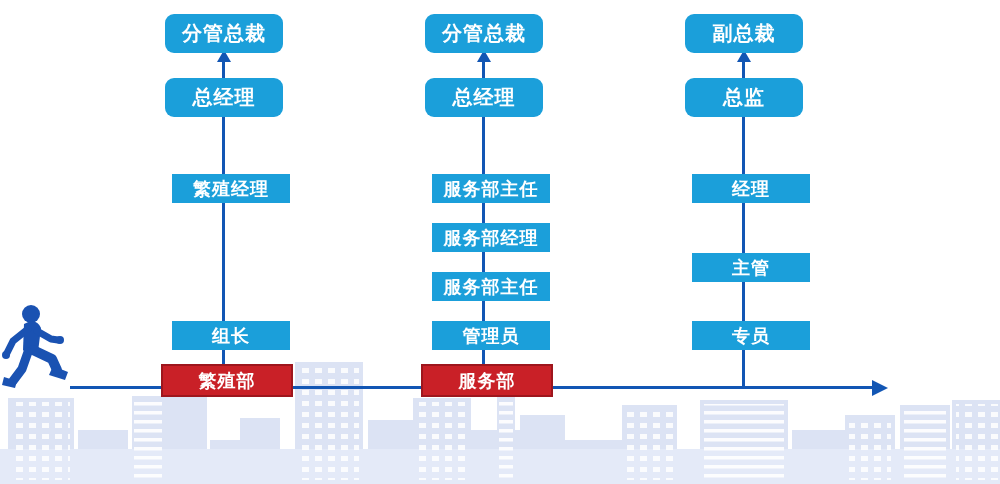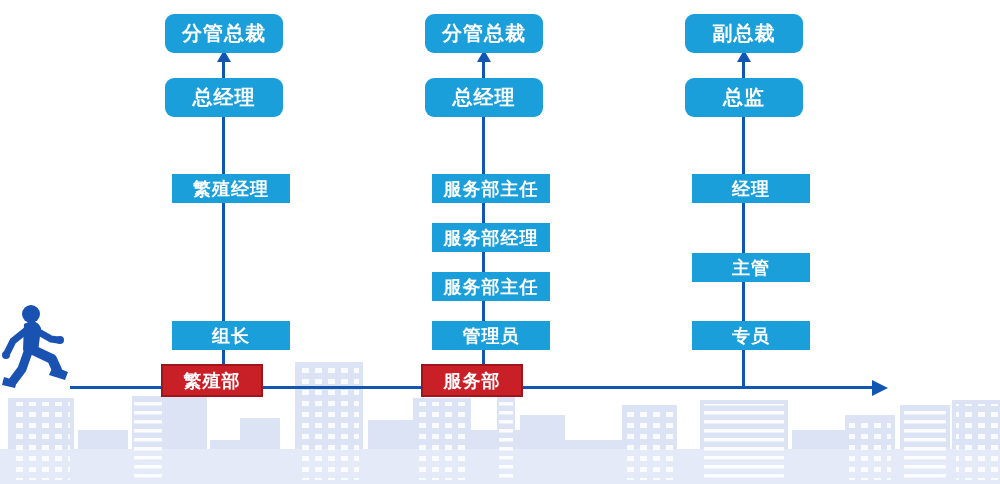--- a/index.html
+++ b/index.html
@@ -23,21 +23,21 @@
   }
   .box-top{
     width:118px;height:39px;background:var(--box-blue);border-radius:9px;
     font-size:20px;z-index:3;
   }
   .box-mid{
     width:118px;height:29px;background:var(--box-blue);
     font-size:18px;z-index:3;margin-left:7px;
   }
   .box-dept{
-    width:102px;height:33px;background:var(--box-red);
+    width:132px;height:33px;background:var(--box-red);
     border:2px solid var(--box-red-border);font-size:18px;z-index:4;
   }
   .vline{
     position:absolute;width:3px;background:var(--line-blue);z-index:1;
   }
   .arrow-stem{
     position:absolute;width:3px;background:var(--line-blue);z-index:2;
   }
   .arrow-head-up{
     position:absolute;width:0;height:0;z-index:2;

